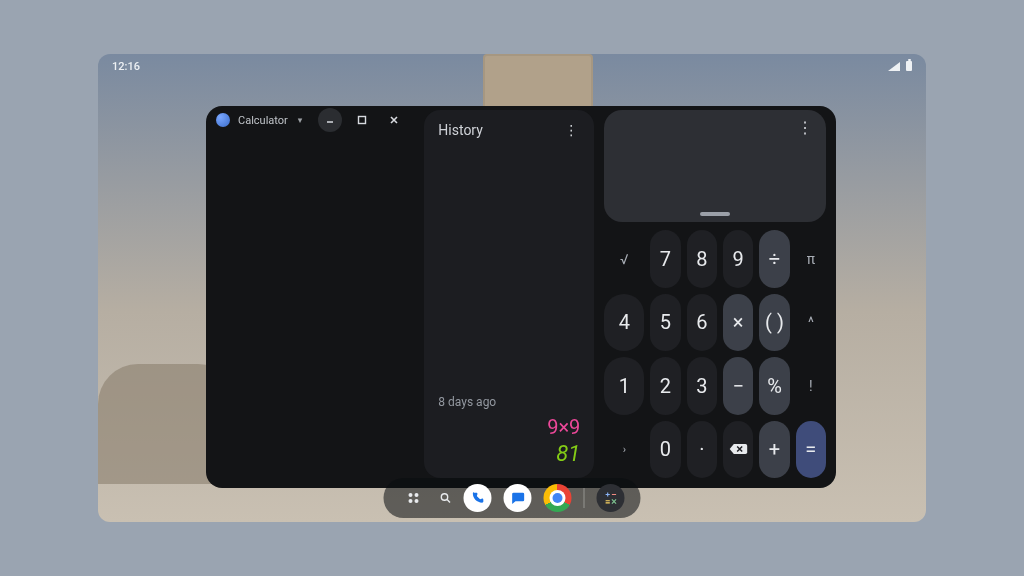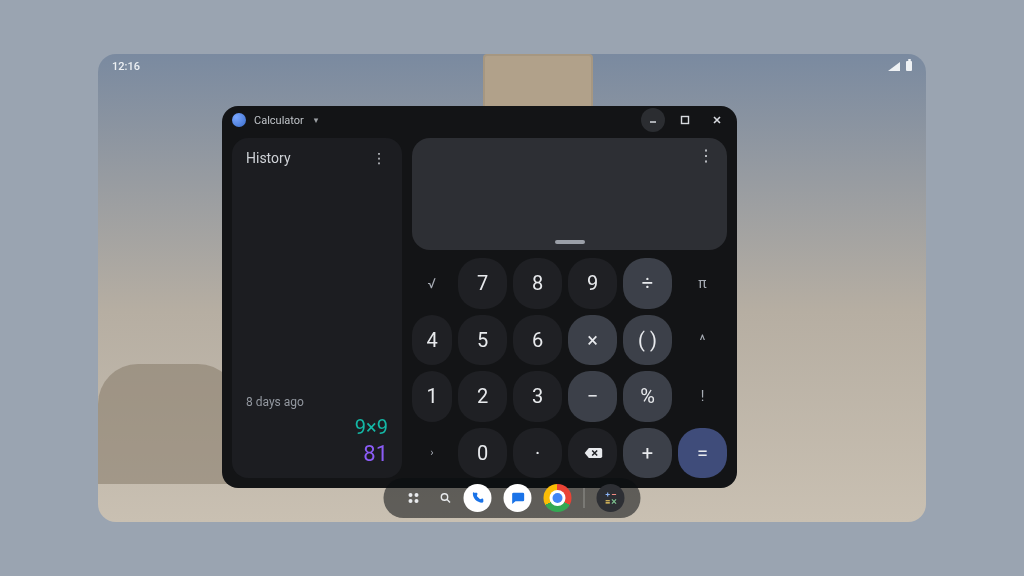--- a/index.html
+++ b/index.html
@@ -6,21 +6,21 @@
   html, body { width: 1024px; height: 576px; overflow: hidden; }
   .stage {
     width: 1024px; height: 576px;
     background: #9aa4b1;
     display: flex; align-items: center; justify-content: center;
     position: relative;
   }
   .device {
     width: 828px; height: 468px;
     background: linear-gradient(to bottom, #7a8aa0 0%, #b6aea2 55%, #c9c0b2 100%);
-    border-radius: 18px;
+    border-radius: 12px;
     position: relative;
     overflow: hidden;
   }
   
   .tower {
     position: absolute;
     left: 385px; top: 0;
     width: 110px; height: 430px;
     background: #b1a18a;
     border-radius: 4px 4px 0 0;
@@ -72,25 +72,25 @@
   .chrome-icon {
     background: conic-gradient(#ea4335 0 120deg, #34a853 120deg 240deg, #fbbc05 240deg 360deg);
     position: relative;
   }
   .chrome-icon::after { content:""; position:absolute; inset:6px; background:#fff; border-radius:50%; }
   .chrome-icon::before { content:""; position:absolute; inset:9px; background:#4285f4; border-radius:50%; z-index:1;}
 
   
   .calc-window {
     position: absolute;
-    top: 52px; left: 124px;
-    width: 515px; height: 382px;
+    top: 52px; left: 108px;
+    width: 630px; height: 382px;
     background: #131416;
     border-radius: 16px;
-    display: flex; flex-direction: column;
+    display: flex; flex-direction: row;
     overflow: hidden;
   }
   .titlebar {
     height: 28px;
     display: flex; align-items: center;
     padding: 0 8px 0 10px;
     gap: 8px;
     color: #bfc3c8; font-size: 11px;
   }
   .titlebar .app-icon { width:14px; height:14px; border-radius:50%; background: radial-gradient(circle at 30% 30%, #7aa7ff, #3a6cc9); }
@@ -111,22 +111,22 @@
     width: 170px;
     background:#1c1d21;
     border-radius:16px;
     padding: 12px 14px;
     display:flex; flex-direction:column;
     color:#cfd2d7;
   }
   .history-head { display:flex; align-items:center; justify-content:space-between; font-size:14px; margin-bottom: 6px;}
   .history-spacer { flex:1; }
   .hist-label { font-size:12px; color:#9398a0; }
-  .hist-expr { text-align:right; font-size:20px; color:#14b8a6; margin-top:6px; }
-  .hist-res  { text-align:right; font-size:22px; color:#8b5cf6; margin-top:2px; }
+  .hist-expr { text-align:right; font-size:20px; color:#ec4899; margin-top:6px; }
+  .hist-res  { text-align:right; font-size:22px; color:#84cc16; margin-top:2px;font-style:italic; }
 
   .main {
     flex:1; display:flex; flex-direction:column; gap:8px;
   }
   .display {
     height:112px;
     background:#2d2f34;
     border-radius:18px;
     position:relative;
   }

